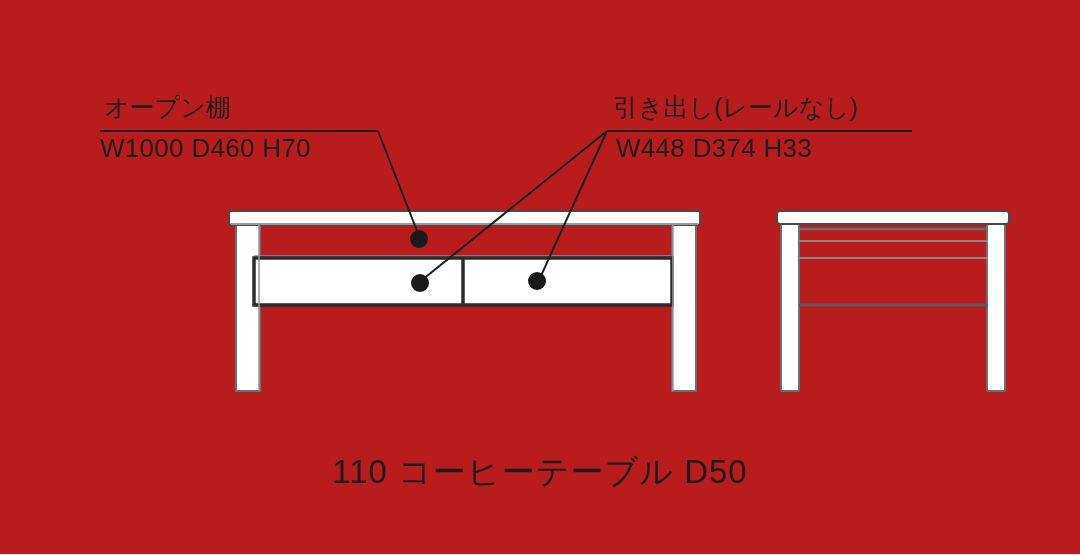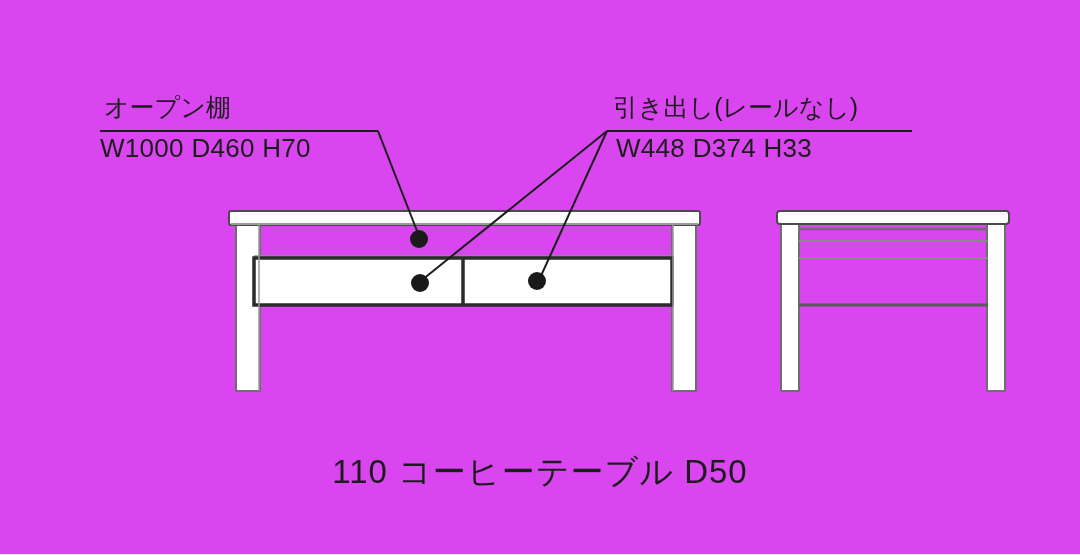--- a/index.html
+++ b/index.html
@@ -11,21 +11,21 @@
     width: 1080px;
     height: 555px;
     font-family: "Liberation Sans", "DejaVu Sans", sans-serif;
     overflow: hidden;
     position: relative;
   }
   #spec-sheet {
     position: relative;
     width: 1080px;
     height: 555px;
-    background: #d946ef;
+    background: #b91c1c;
   }
   .bottom-rule {
     position: absolute;
     left: 0;
     bottom: 0;
     width: 1080px;
     height: 1px;
     background: #e4e4e4;
   }
   svg.drawing {

